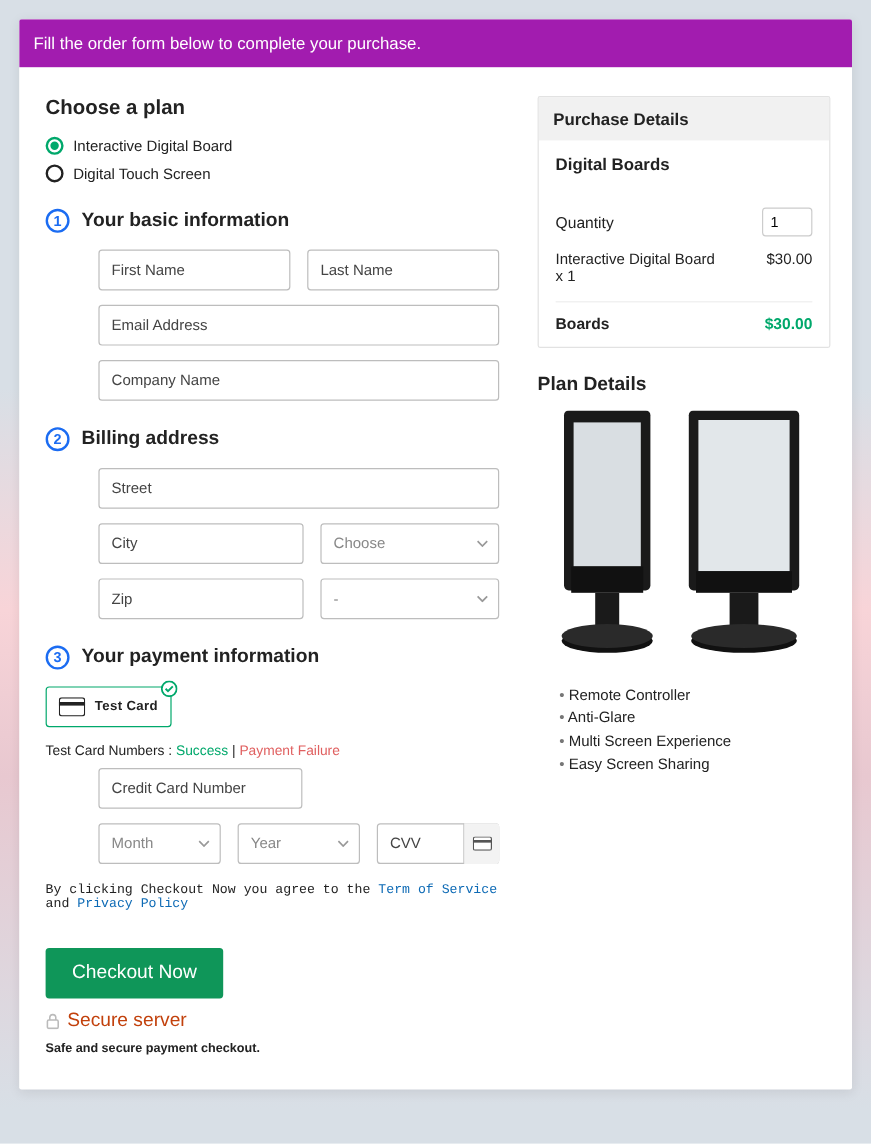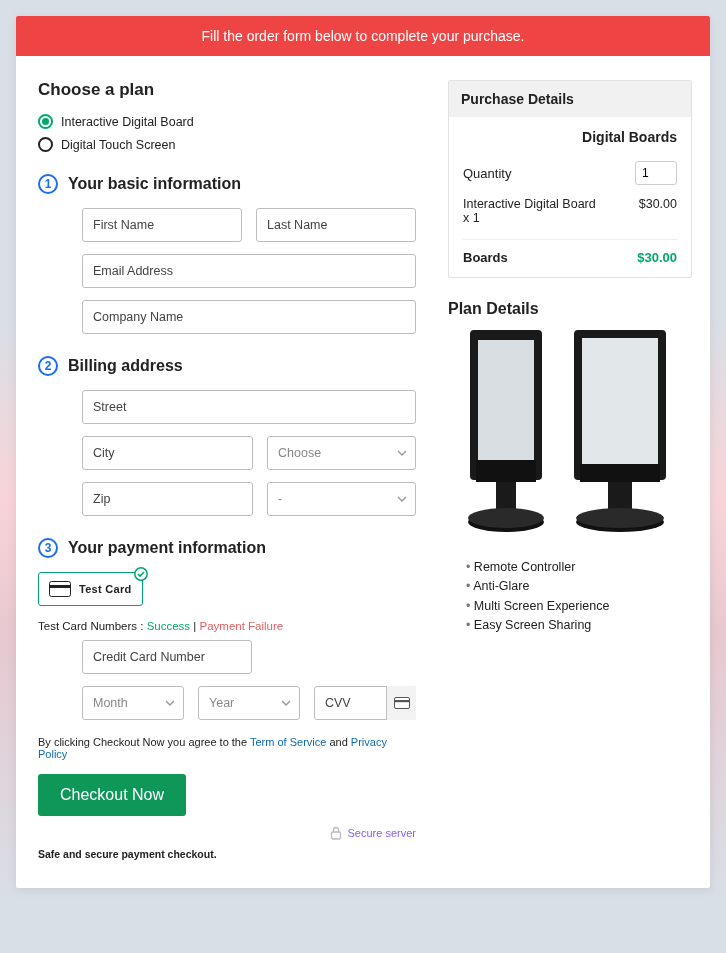--- a/index.html
+++ b/index.html
@@ -12,23 +12,23 @@
 }
 .container {
   width: 694px;
   margin: 0 auto;
   background: #fff;
   border-radius: 2px;
   box-shadow: 0 2px 10px rgba(0,0,0,0.08);
   overflow: hidden;
 }
 .banner {
-  background: #ef4444;
+  background: #a21caf;
   color: #fff;
-  text-align: center;
+  text-align: left;
   padding: 12px;
   font-size: 14px;
 }
 .content {
   display: flex;
 }
 .left {
   flex: 1;
   padding: 24px 22px 28px 22px;
 }
@@ -159,40 +159,40 @@
   background: #f3f3f3;
   border-radius: 0 3px 3px 0;
   display: flex;
   align-items: center;
   justify-content: center;
 }
 
 .agree {
   font-size: 11px;
   margin-top: 16px;
-  margin-bottom: 14px;
+  margin-bottom: 30px;
+  font-family: Liberation Mono, monospace;
 }
 .link-blue { color: #0d6ab5; cursor: pointer; }
 
 .checkout-btn {
   background: #0f9659;
   color: #fff;
   border: none;
   padding: 12px 22px;
   font-size: 16px;
   border-radius: 3px;
   cursor: pointer;
 }
 .secure-row {
   display: flex;
   align-items: center;
-  color: #8b5cf6;
-  font-size: 11px;
+  color: #c2410c;
+  font-size: 16px;
   margin-top: 10px;
-  justify-content: flex-end;
 }
 .secure-row svg { margin-right: 6px; }
 .safe-note {
   font-size: 10.5px;
   margin-top: 8px;
   font-weight: 600;
 }
 
 
 .details-box {
@@ -204,22 +204,21 @@
   padding: 10px 12px;
   font-size: 14px;
   font-weight: 600;
 }
 .details-body {
   padding: 12px 14px;
 }
 .details-body .section-name {
   font-weight: 700;
   font-size: 14px;
-  margin-bottom: 16px;
-  text-align: right;
+  margin-bottom: 28px;
 }
 .qty-row {
   display: flex;
   justify-content: space-between;
   align-items: center;
   margin-bottom: 12px;
 }
 .qty-input {
   width: 42px;
   border: 1px solid #ccc;

